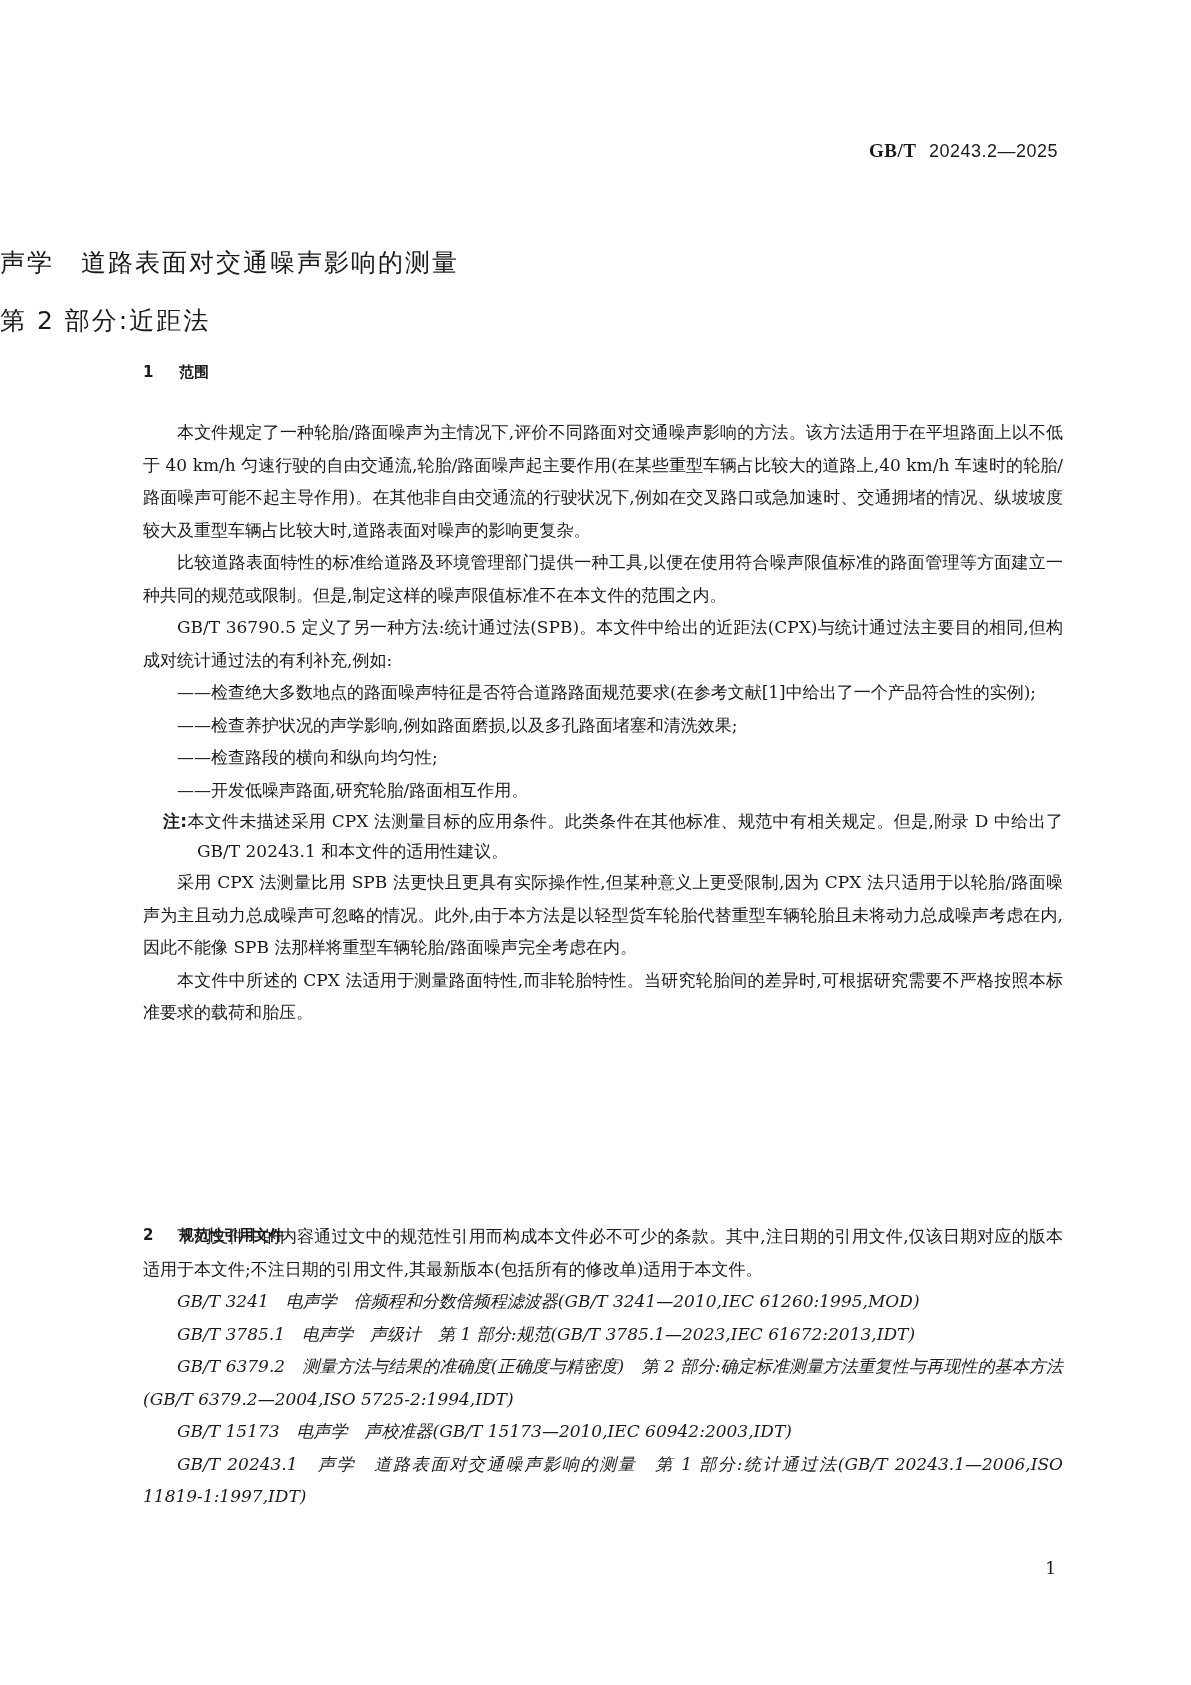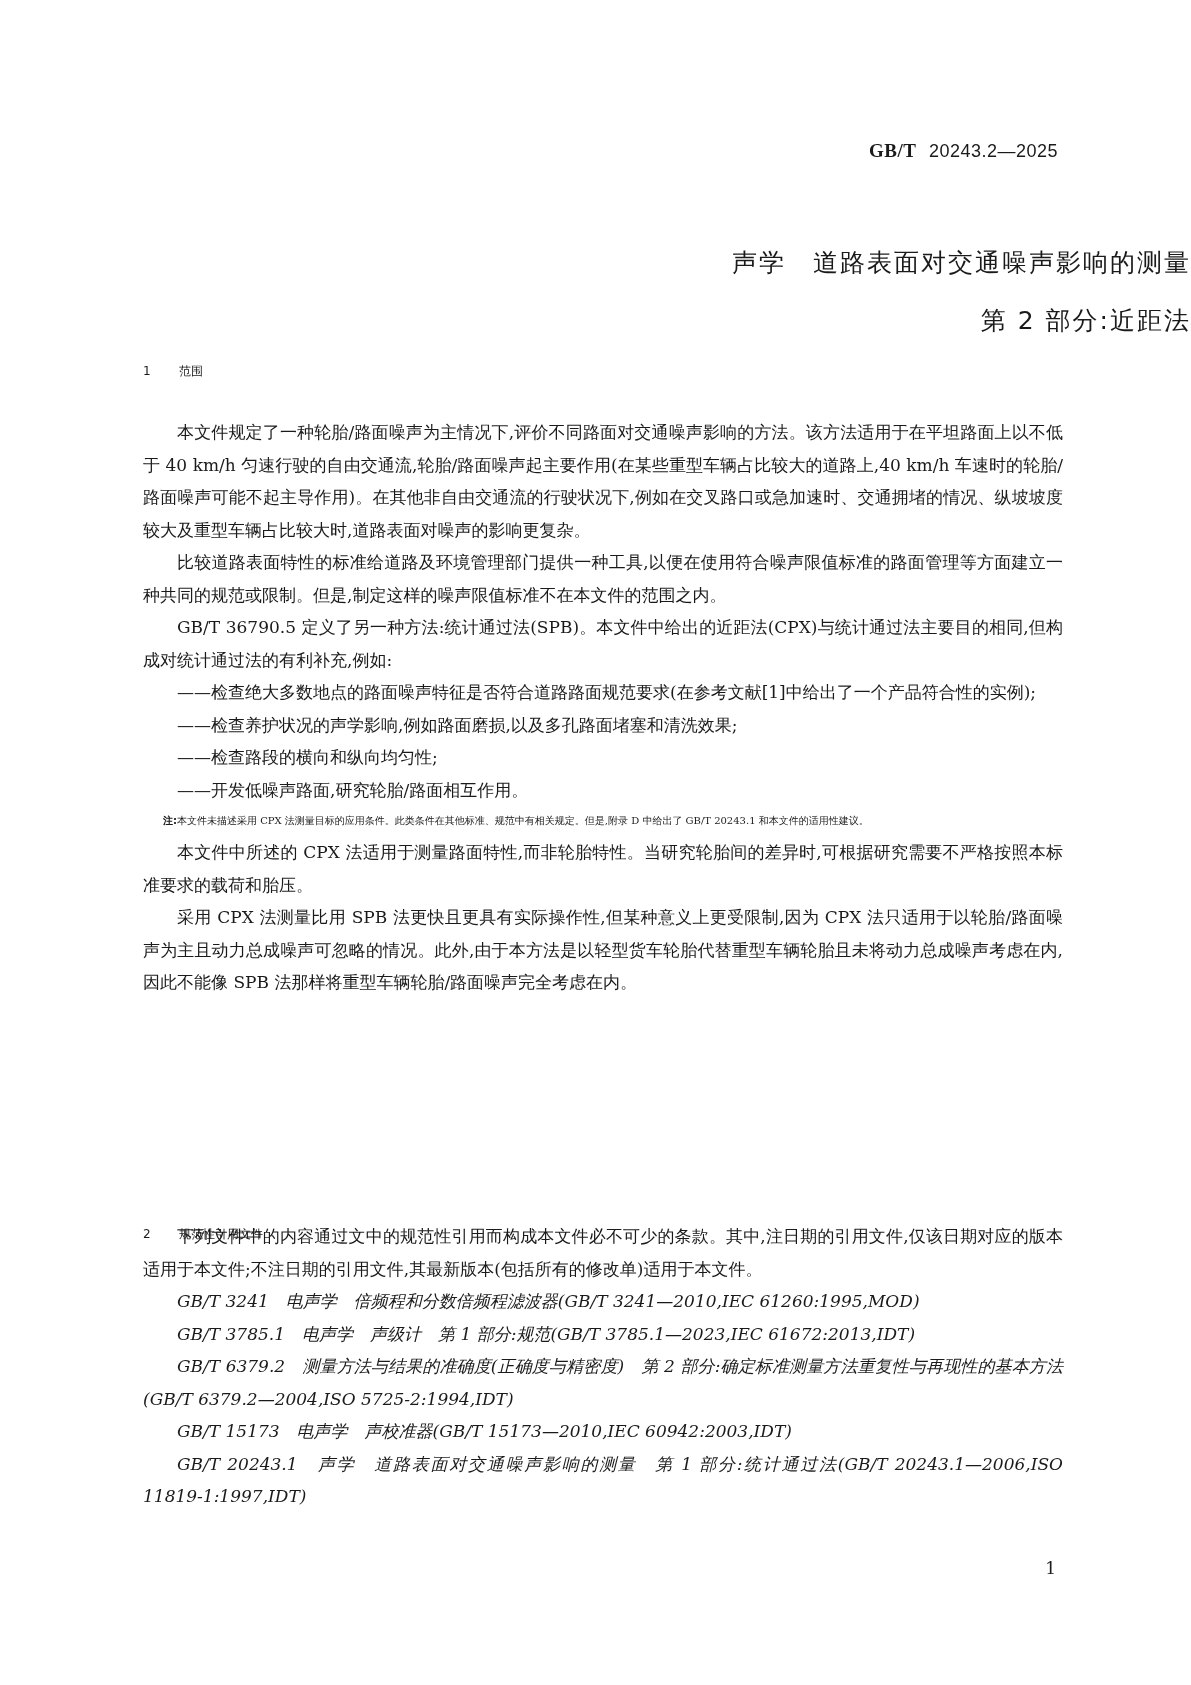--- a/index.html
+++ b/index.html
@@ -2,31 +2,31 @@
 <html><head>
 <meta charset="utf-8">
 <style>
   html, body { margin:0; padding:0; background:#ffffff; }
   body { width:1191px; height:1685px; position:relative; overflow:hidden;
          font-family:"DejaVu Serif","Liberation Serif",serif; color:#1a1a1a; }
   .page { position:absolute; left:0; top:0; width:1191px; height:1685px; }
   .std-no { position:absolute; right:133px; top:140px; font-size:18px; letter-spacing:0.5px; }
   .std-no .gb { font-family:"Liberation Serif",serif; font-weight:bold; font-size:19px; }
   .std-no .num { font-family:"Liberation Sans",sans-serif; font-size:18px; }
-  .title { position:absolute; left:0; width:1191px; text-align:right;
+  .title { position:absolute; left:0; width:1191px; text-align:left;
            font-family:"DejaVu Sans","Liberation Sans",sans-serif; font-size:25px; letter-spacing:2px; }
   .title.l1 { top:246px; }
   .title.l2 { top:304px; }
   .sec-head { position:absolute; left:143px; font-family:"DejaVu Sans","Liberation Sans",sans-serif;
-              font-size:12px; font-weight:normal; }
+              font-size:15px; font-weight:bold; }
   .sec-head .no { display:inline-block; width:36px; }
   .body { position:absolute; left:143px; width:920px; font-size:17px; line-height:32.5px; }
   .body p { margin:0; text-indent:34px; text-align:justify; }
   .body .dash { margin:0; padding-left:69px; text-indent:-35px; }
-  .body .note { margin:0; font-size:10px; line-height:30px; padding-left:54px; text-indent:-34px; }
+  .body .note { margin:0; font-size:17px; line-height:30px; padding-left:54px; text-indent:-34px; }
   .body .note b { font-family:"DejaVu Sans",sans-serif; font-weight:bold; }
   .ref { margin:0; text-indent:34px;font-style:italic; }
   .page-no { position:absolute; right:135px; top:1558px; font-size:17px; }
 </style>
 </head>
 <body>
 
 <div class="page">
 
   <div class="std-no">
@@ -43,22 +43,22 @@
 
   <div class="body" style="top:416px;">
     <p>本文件规定了一种轮胎/路面噪声为主情况下,评价不同路面对交通噪声影响的方法。该方法适用于在平坦路面上以不低于 40 km/h 匀速行驶的自由交通流,轮胎/路面噪声起主要作用(在某些重型车辆占比较大的道路上,40 km/h 车速时的轮胎/路面噪声可能不起主导作用)。在其他非自由交通流的行驶状况下,例如在交叉路口或急加速时、交通拥堵的情况、纵坡坡度较大及重型车辆占比较大时,道路表面对噪声的影响更复杂。</p>
     <p>比较道路表面特性的标准给道路及环境管理部门提供一种工具,以便在使用符合噪声限值标准的路面管理等方面建立一种共同的规范或限制。但是,制定这样的噪声限值标准不在本文件的范围之内。</p>
     <p>GB/T 36790.5 定义了另一种方法:统计通过法(SPB)。本文件中给出的近距法(CPX)与统计通过法主要目的相同,但构成对统计通过法的有利补充,例如:</p>
     <p class="dash">——检查绝大多数地点的路面噪声特征是否符合道路路面规范要求(在参考文献[1]中给出了一个产品符合性的实例);</p>
     <p class="dash">——检查养护状况的声学影响,例如路面磨损,以及多孔路面堵塞和清洗效果;</p>
     <p class="dash">——检查路段的横向和纵向均匀性;</p>
     <p class="dash">——开发低噪声路面,研究轮胎/路面相互作用。</p>
     <p class="note"><b>注:</b><span>本文件未描述采用 CPX 法测量目标的应用条件。此类条件在其他标准、规范中有相关规定。但是,附录 D 中给出了 GB/T 20243.1 和本文件的适用性建议。</span></p>
+    <p>采用 CPX 法测量比用 SPB 法更快且更具有实际操作性,但某种意义上更受限制,因为 CPX 法只适用于以轮胎/路面噪声为主且动力总成噪声可忽略的情况。此外,由于本方法是以轻型货车轮胎代替重型车辆轮胎且未将动力总成噪声考虑在内,因此不能像 SPB 法那样将重型车辆轮胎/路面噪声完全考虑在内。</p>
     <p>本文件中所述的 CPX 法适用于测量路面特性,而非轮胎特性。当研究轮胎间的差异时,可根据研究需要不严格按照本标准要求的载荷和胎压。</p>
-    <p>采用 CPX 法测量比用 SPB 法更快且更具有实际操作性,但某种意义上更受限制,因为 CPX 法只适用于以轮胎/路面噪声为主且动力总成噪声可忽略的情况。此外,由于本方法是以轻型货车轮胎代替重型车辆轮胎且未将动力总成噪声考虑在内,因此不能像 SPB 法那样将重型车辆轮胎/路面噪声完全考虑在内。</p>
   </div>
 
   <div class="sec-head" style="top:1226px;">
     <span class="no">2</span><span>规范性引用文件</span>
   </div>
 
   <div class="body" style="top:1220px;">
     <p>下列文件中的内容通过文中的规范性引用而构成本文件必不可少的条款。其中,注日期的引用文件,仅该日期对应的版本适用于本文件;不注日期的引用文件,其最新版本(包括所有的修改单)适用于本文件。</p>
     <p class="ref">GB/T 3241　电声学　倍频程和分数倍频程滤波器(GB/T 3241—2010,IEC 61260:1995,MOD)</p>
     <p class="ref">GB/T 3785.1　电声学　声级计　第 1 部分:规范(GB/T 3785.1—2023,IEC 61672:2013,IDT)</p>

